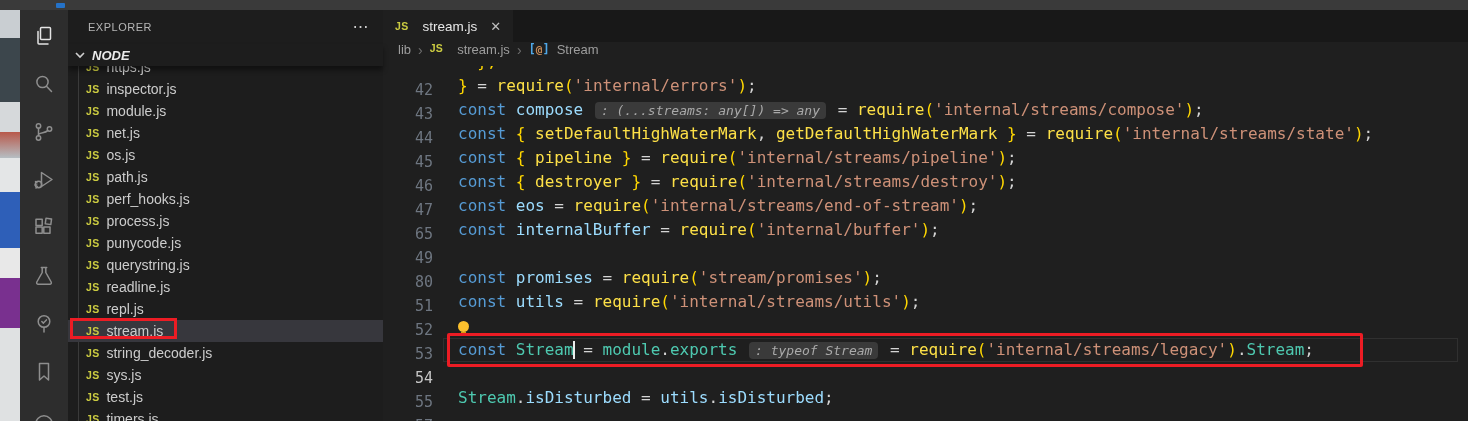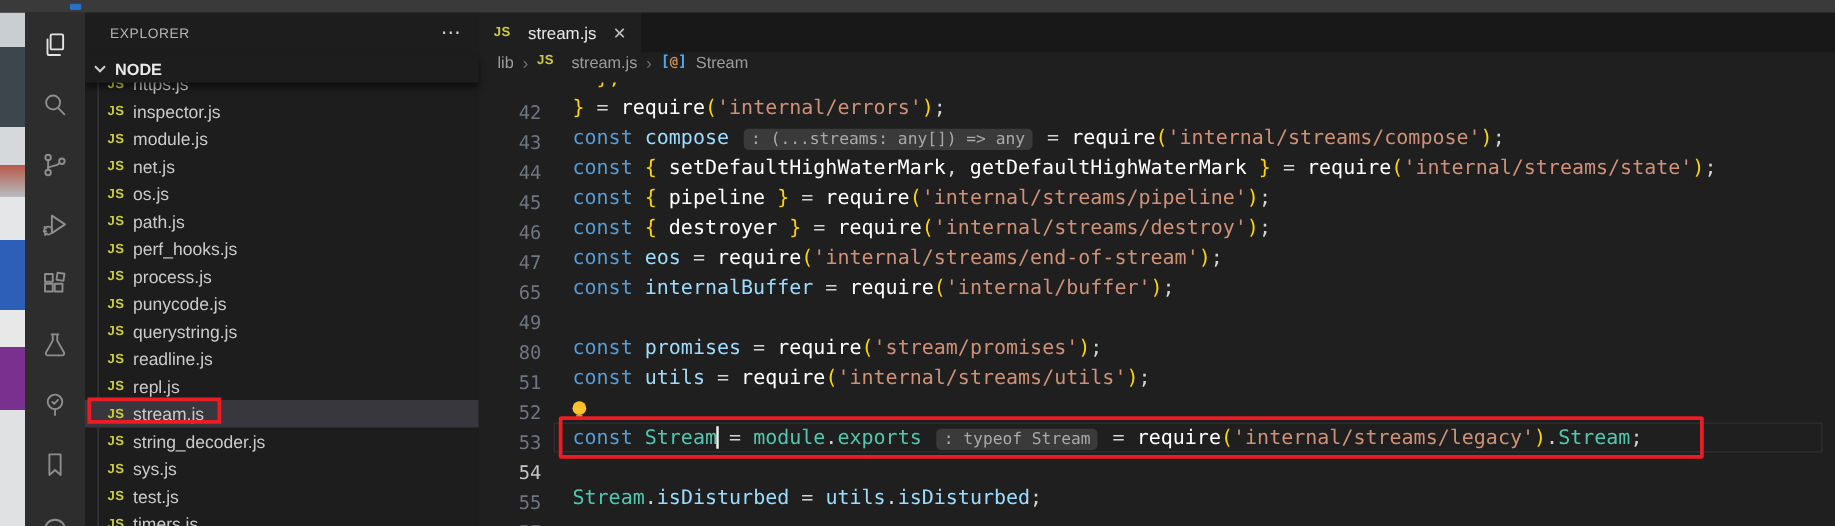--- a/index.html
+++ b/index.html
@@ -25,21 +25,21 @@
   .ab-item svg { stroke:#8e8e8e; fill:none; stroke-width:1.5; stroke-linecap:round; stroke-linejoin:round; }
   .ab-item.active svg { stroke:#e4e4e4; }
 
   
   .sidebar { position:absolute; left:68px; top:10px; width:315px; bottom:0; background:#1d1d1d; z-index:4;text-align:right; }
   .sb-header { position:absolute; top:6px; left:0; right:0; height:22px; display:flex; align-items:center;
     padding:0 14px 0 20px; color:#b6b6b6; font-size:11px; letter-spacing:.5px; }
   .sb-more { margin-left:auto; color:#d0d0d0; font-size:16px; line-height:10px; cursor:default; }
   .sb-section { position:absolute; top:34px; left:0; right:0; height:22px; display:flex; align-items:center;
     gap:4px; padding-left:4px; color:#eaeaea; font-size:13px; font-weight:700; background:#1d1d1d;
-    box-shadow:0 4px 5px rgba(0,0,0,.45); z-index:2; }
+    box-shadow:0 4px 5px rgba(0,0,0,.45); z-index:2;font-style:italic; }
   .sb-section svg { stroke:#cfcfcf; fill:none; stroke-width:1.6; }
   .file-list { position:absolute; top:46px; left:0; right:0; bottom:0; overflow:hidden; }
   .file-list::before { content:''; position:absolute; left:10px; top:0; bottom:0; width:1px; background:#3a3a3a; }
   .frow { height:22px; display:flex; align-items:center; padding-left:18px; color:#cccccc; font-size:14px; position:relative; }
   .frow.selected { background:#37373d; }
   .jsbadge { color:#cbcb41; font-weight:700; font-size:10.5px; margin-right:7px; letter-spacing:.3px; }
   .fname { white-space:nowrap; }
   .row-annot { position:absolute; left:2px; top:-2px; width:107px; height:21px; border:3px solid #ec1c24; pointer-events:none; }
 
   
@@ -53,22 +53,22 @@
   .sym { font-family:"DejaVu Sans Mono", monospace; font-size:12px; font-weight:700; }
   .sym-b { color:#4fa8e8; } .sym-c { color:#c98d5a; font-size:11px; }
 
   .code-area { position:absolute; top:56px; left:0; right:0; bottom:0; overflow:hidden;
     font-family:"DejaVu Sans Mono","Liberation Mono",monospace; font-size:16px; }
   .cline { height:24px; line-height:24px; display:flex; position:relative; white-space:pre; }
   .lnum { width:50px; flex:none; text-align:right; color:#6e7681; font-size:15px;margin-top:28px; }
   .cline.active .lnum { color:#c6c6c6; }
   .ltext { padding-left:25px; white-space:pre; }
   .tok-kw { color:#569cd6; } .tok-pn { color:#d4d4d4; } .tok-bk { color:#ffd700; }
-  .tok-fn { color:#ffffff; } .tok-st { color:#ce9178; } .tok-vb { color:#9cdcfe; } .tok-ty { color:#4ec9b0; }
-  .tok-in { background:#3a3a3a; color:#a9a9a9; border-radius:4px; padding:1px 6px; font-size:13px; margin:0 2px; }
+  .tok-fn { color:#fde047; } .tok-st { color:#ce9178; } .tok-vb { color:#9cdcfe; } .tok-ty { color:#4ec9b0; }
+  .tok-in { background:#3a3a3a; color:#a9a9a9; border-radius:4px; padding:1px 6px; font-size:13px; margin:0 2px;font-style:italic; }
   .caret { display:inline-block; width:2px; height:18px; background:#ededed; vertical-align:text-bottom; margin:0 -1px; }
   .bulb { display:inline-block; width:11px; height:11px; border-radius:50%; background:#fbc02d; position:relative; top:1px; }
   .bulb::after { content:''; position:absolute; left:3px; bottom:-4px; width:5px; height:4px; background:#d89c12; border-radius:0 0 2px 2px; }
   .cline.active::before { content:''; position:absolute; left:60px; right:10px; top:0; bottom:0; border:1px solid #303030; }
   .line-annot { position:absolute; left:64px; top:-5px; width:916px; height:34px; border:3px solid #ec1c24; border-radius:2px; pointer-events:none; z-index:3; }
 </style>
 </head>
 <body>
 
 <div class="app">

